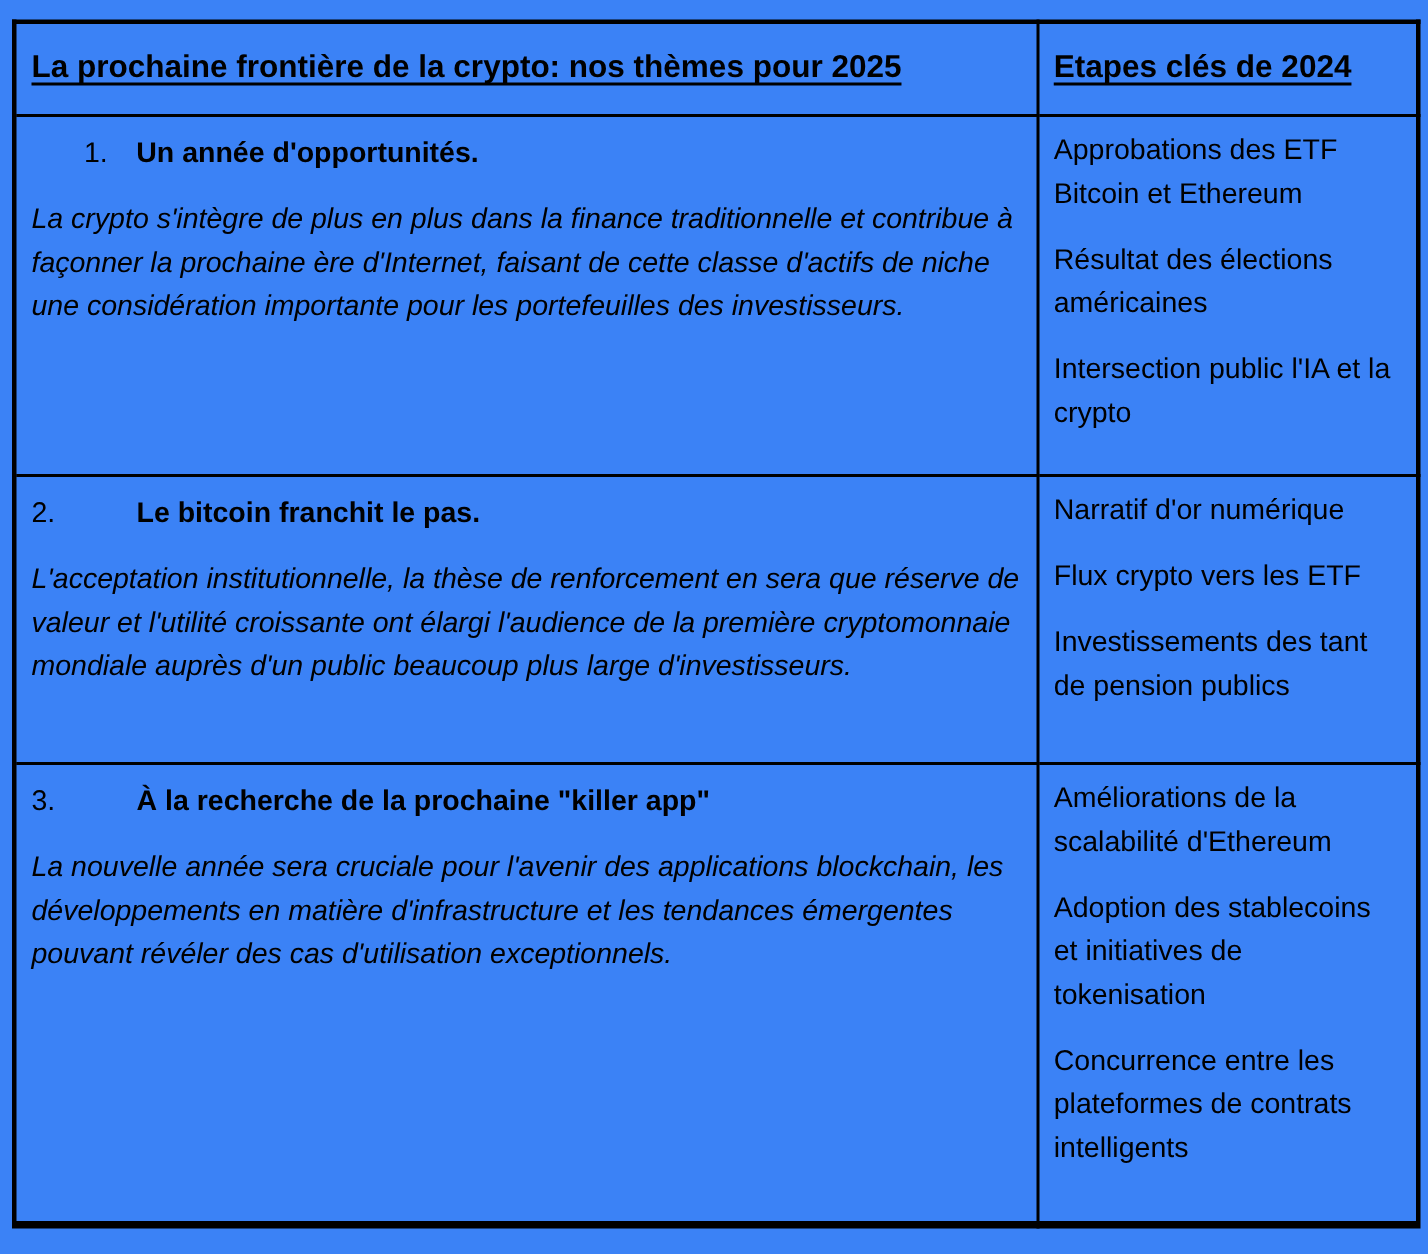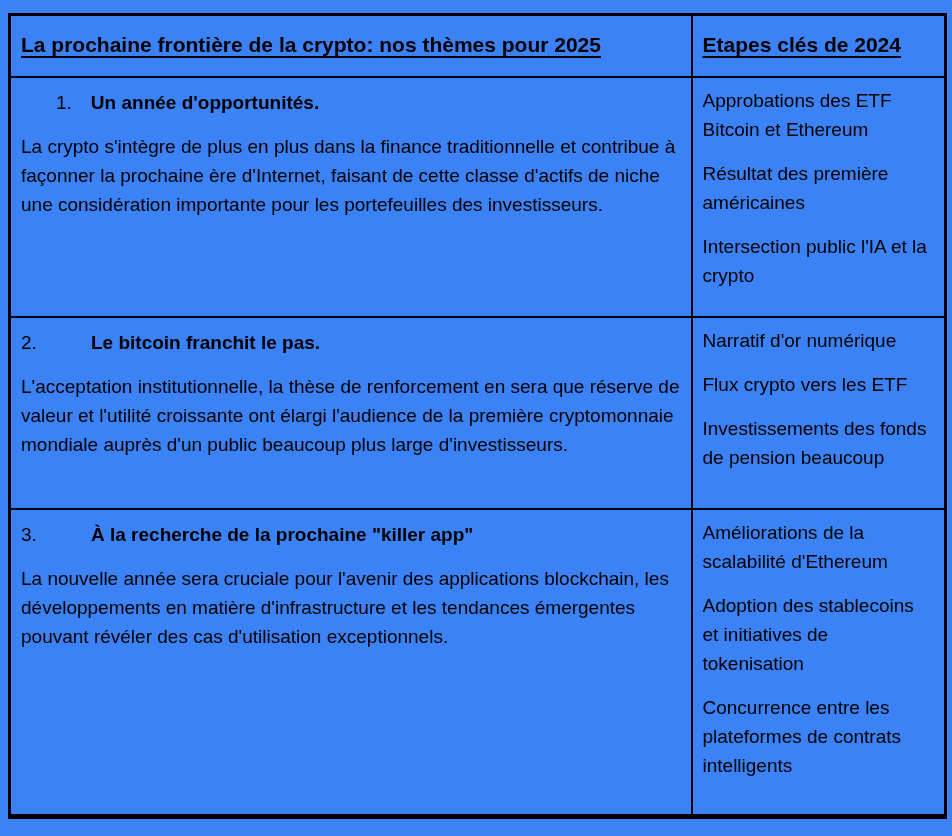--- a/index.html
+++ b/index.html
@@ -60,21 +60,21 @@
   }
   .theme-heading.indented { padding-left: 35px; }
   .theme-number { font-weight: normal; }
   .theme-heading.indented .theme-title { margin-left: 19px; }
   .theme-heading.tabbed .theme-number {
     display: inline-block;
     width: 70px;
   }
   .theme-title { font-weight: bold; }
 
-  .theme-description { margin: 0; }
+  .theme-description { margin: 0; font-style: italic; }
 
   .milestone {
     margin: 0 0 15px 0;
   }
   .milestone:last-child { margin-bottom: 0; }
 </style>
 </head>
 <body>
 
 <div class="canvas">
@@ -96,36 +96,36 @@
 
     <tr class="row-1">
       <td>
         <div class="theme-heading indented">
           <span class="theme-number">1.</span><span class="theme-title">Un année d'opportunités.</span>
         </div>
         <p class="theme-description">La crypto s'intègre de plus en plus dans la finance traditionnelle et contribue à façonner la prochaine ère d'Internet, faisant de cette classe d'actifs de niche une considération importante pour les portefeuilles des investisseurs.</p>
       </td>
       <td>
         <p class="milestone">Approbations des ETF Bitcoin et Ethereum</p>
-        <p class="milestone">Résultat des première américaines</p>
+        <p class="milestone">Résultat des élections américaines</p>
         <p class="milestone">Intersection public l'IA et la crypto</p>
       </td>
     </tr>
 
     <tr class="row-2">
       <td>
         <div class="theme-heading tabbed">
           <span class="theme-number">2.</span><span class="theme-title">Le bitcoin franchit le pas.</span>
         </div>
         <p class="theme-description">L'acceptation institutionnelle, la thèse de renforcement en sera que réserve de valeur et l'utilité croissante ont élargi l'audience de la première cryptomonnaie mondiale auprès d'un public beaucoup plus large d'investisseurs.</p>
       </td>
       <td>
         <p class="milestone">Narratif d'or numérique</p>
         <p class="milestone">Flux crypto vers les ETF</p>
-        <p class="milestone">Investissements des fonds de pension beaucoup</p>
+        <p class="milestone">Investissements des tant de pension publics</p>
       </td>
     </tr>
 
     <tr class="row-3">
       <td>
         <div class="theme-heading tabbed">
           <span class="theme-number">3.</span><span class="theme-title">À la recherche de la prochaine "killer app"</span>
         </div>
         <p class="theme-description">La nouvelle année sera cruciale pour l'avenir des applications blockchain, les développements en matière d'infrastructure et les tendances émergentes pouvant révéler des cas d'utilisation exceptionnels.</p>
       </td>

